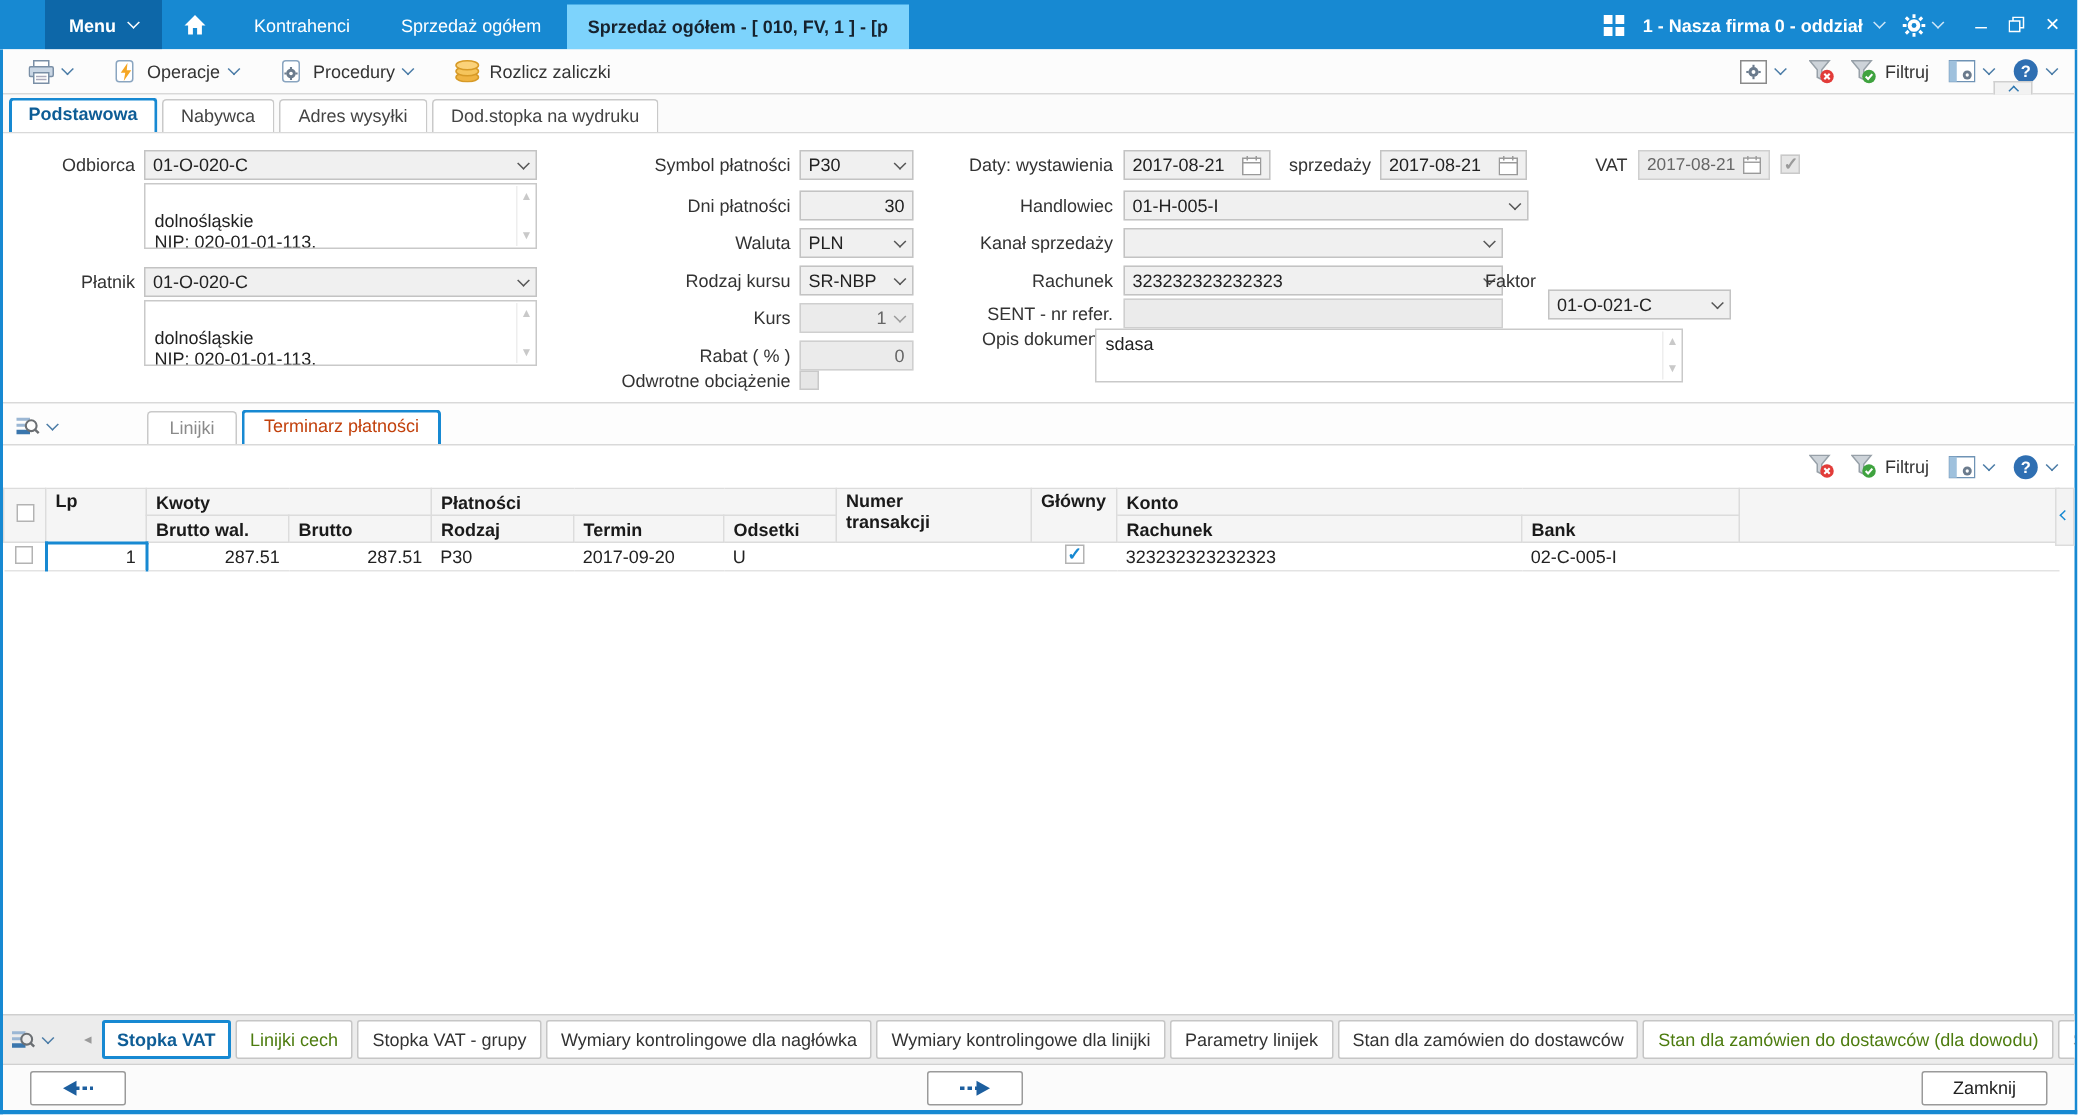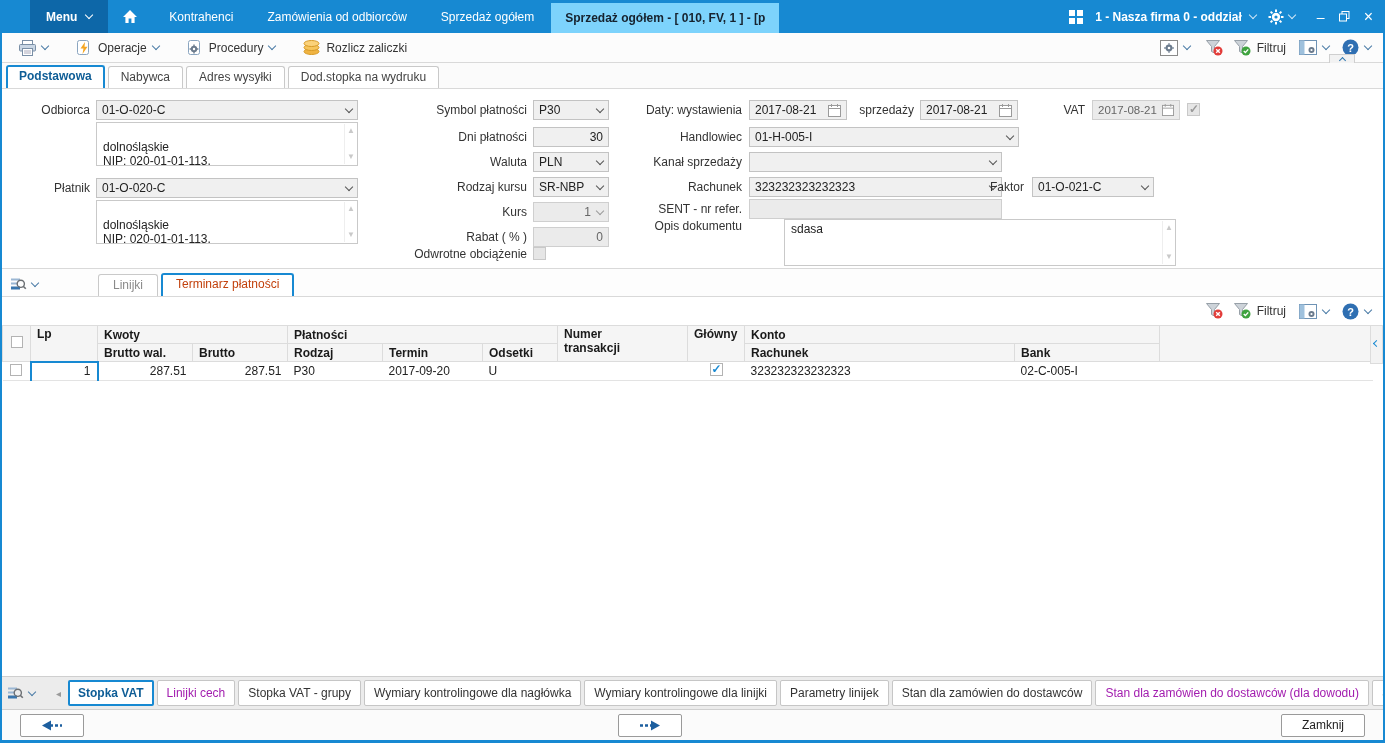--- a/index.html
+++ b/index.html
@@ -69,21 +69,21 @@
   td.c { text-align:center; }
   .collapse-strip { position:absolute; top:0; right:0; width:13px; height:39px; background:#f3f3f3; border:1px solid #dcdcdc; display:flex; align-items:center; justify-content:center; }
   .collapse-strip .chev { transform:rotate(135deg); color:#1789d2; width:5px; height:5px; }
 
   
   .bottom-tabs { flex:0 0 33px; background:#ececec; border-top:1px solid #cfcfcf; display:flex; align-items:center; padding:0 5px; gap:3px; overflow:hidden; }
   .bottom-tabs .icon-wrap { display:flex; align-items:center; gap:5px; margin-right:14px; }
   .scroll-arrow { color:#9a9a9a; font-size:10px; padding:0 4px; }
   .btab { background:#fff; border:1px solid #c6c6c6; border-radius:2px; padding:5px 9px; color:#333; white-space:nowrap; }
   .btab.active { border:2px solid #1789d2; color:#0e5d96; font-weight:bold; padding:4px 8px; }
-  .btab.dim { color:#a21caf; }
+  .btab.dim { color:#4d7c0f; }
 
   
   .bottom-bar { flex:0 0 31px; background:#fbfbfb; border-top:1px solid #d0d0d0; display:flex; align-items:center; justify-content:space-between; padding:0 18px; }
   .nav-btn { width:64px; height:23px; background:#fff; border:1px solid #9a9a9a; border-radius:2px; display:flex; align-items:center; justify-content:center; margin-right:11px; }
   .close-btn { width:84px; height:23px; background:#fff; border:1px solid #9a9a9a; border-radius:2px; display:flex; align-items:center; justify-content:center; color:#222; margin-left:65px; }
   svg { display:block; }
 </style>
 </head>
 <body>
 
@@ -92,23 +92,20 @@
     <span>Menu</span>
     <span class="chev" style="color:#fff"></span>
   </div>
   <div class="home-btn">
     <svg width="16" height="15" viewBox="0 0 16 15">
       <path d="M8 1 L15 8 H12.6 V14 H9.4 V9.6 H6.6 V14 H3.4 V8 H1 Z" fill="#ffffff"></path>
     </svg>
   </div>
   <div class="nav-item">
       <span>Kontrahenci</span>
-    </div>
-  <div class="nav-item">
-      <span>Zamówienia od odbiorców</span>
     </div>
   <div class="nav-item">
       <span>Sprzedaż ogółem</span>
     </div>
   <div class="doc-tab">
       <span>Sprzedaż ogółem - [ 010, FV, 1 ] - [p</span>
     </div>
 
   <div class="topbar-right">
     <svg width="14" height="14" viewBox="0 0 14 14">
@@ -366,32 +363,32 @@
         <span class="chev"></span>
     </div>
 
     <div class="lbl" style="left:600px; top:88px; width:140px;">Rachunek</div>
     <div class="fld combo" style="left:747px; top:88px; width:253px;">
       <span class="val">323232323232323</span>
         <span class="chev"></span>
     </div>
 
     <div class="lbl" style="left:960px; top:88px; width:62px;">Faktor</div>
-    <div class="fld combo" style="left:1030px; top:88px; width:122px;">
+    <div class="fld combo" style="left:1030px; top:104px; width:122px;">
       <span class="val">01-O-021-C</span>
         <span class="chev"></span>
     </div>
 
     <div class="lbl" style="left:600px; top:110px; width:140px;">SENT - nr refer.</div>
     <div class="fld disabled" style="left:747px; top:110px; width:253px;">
       <span class="val"></span>
     </div>
 
     <div class="lbl" style="left:600px; top:127px; width:140px;">Opis dokumentu</div>
-    <div class="addr" style="left:782px; top:130px; width:392px; height:47px; white-space:normal;">
+    <div class="addr" style="left:728px; top:130px; width:392px; height:36px; white-space:normal;">
       <span>sdasa</span>
       <span class="rail">
           <i class="up">▲</i>
           <i class="dn">▼</i>
         </span>
     </div>
   </div>
 
   <div class="grid-section">
     <div class="grid-tabs">

